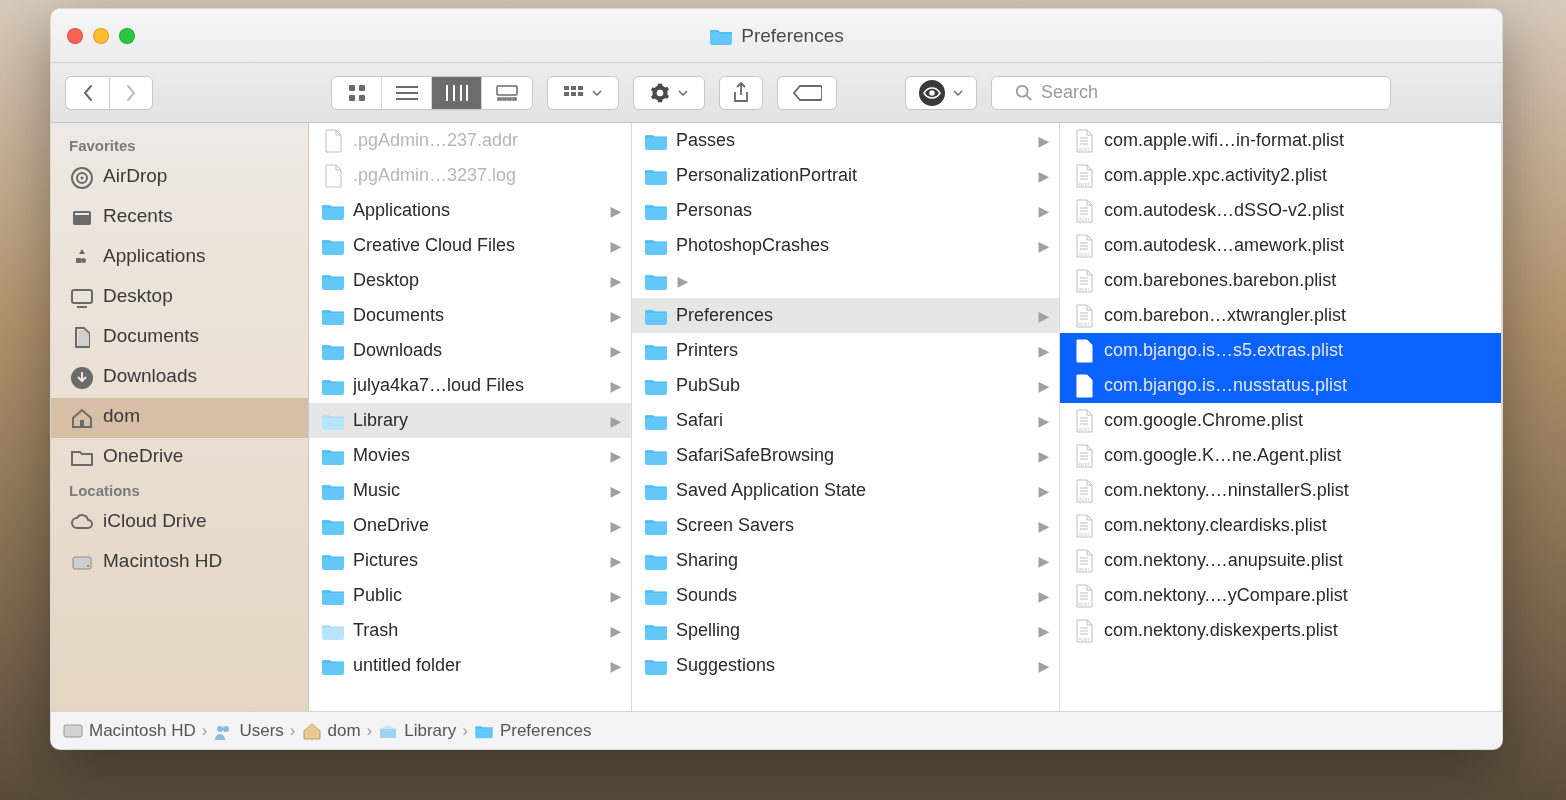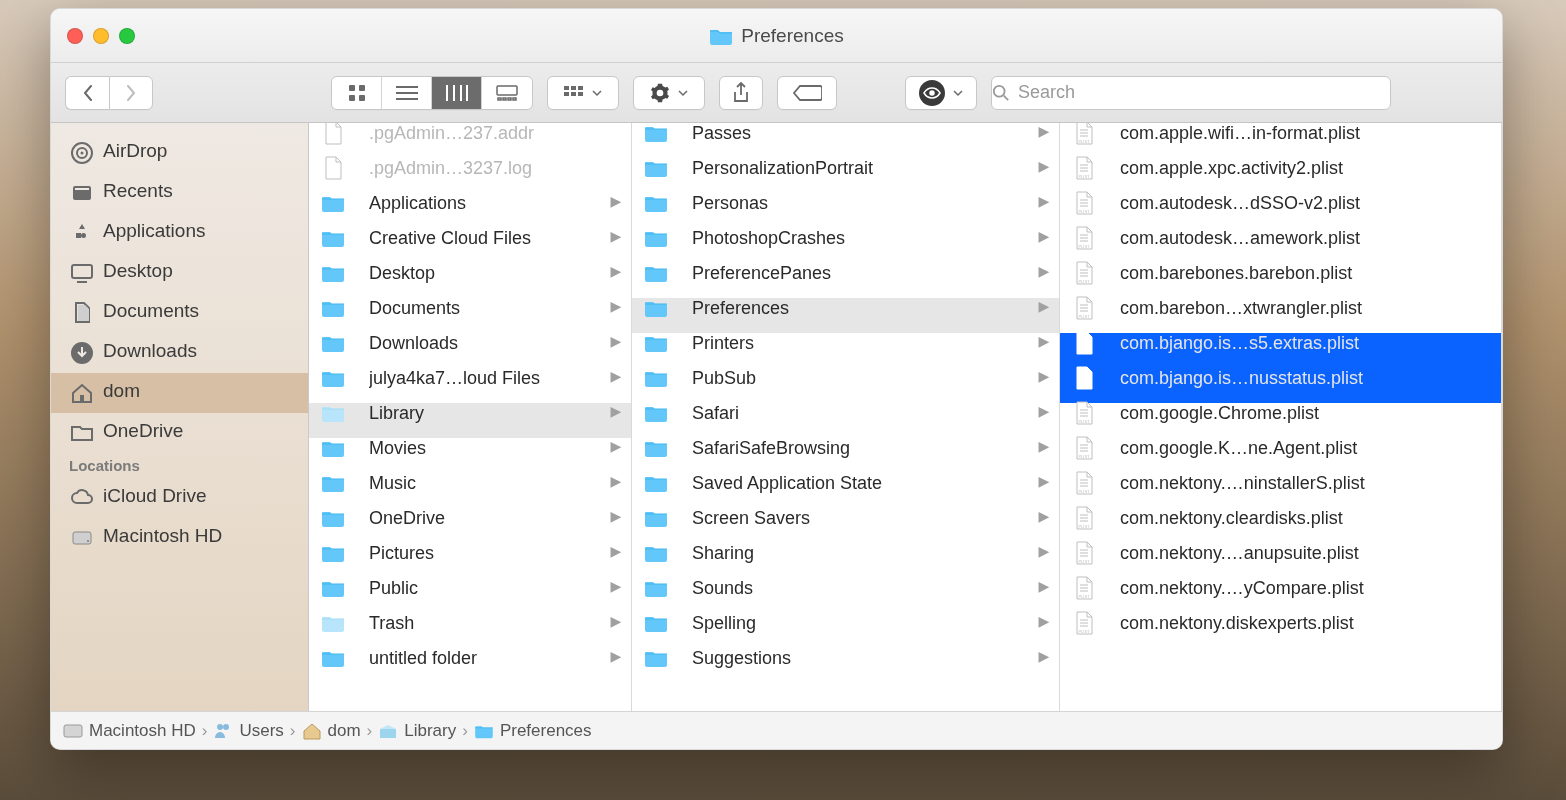--- a/index.html
+++ b/index.html
@@ -31,32 +31,32 @@
   display:flex; align-items:center; justify-content:center; color:#555; font-size:18px;
   box-shadow: 0 1px 0 rgba(0,0,0,.02); }
 .btn { width:44px; }
 .nav-pair{display:flex}
 .nav-pair .btn:first-child{border-radius:6px 0 0 6px;border-right:none}
 .nav-pair .btn:last-child{border-radius:0 6px 6px 0}
 .seg { padding:0; overflow:hidden; }
 .seg .cell{width:50px;height:100%;display:flex;align-items:center;justify-content:center;border-right:1px solid #d3d3d3;}
 .seg .cell:last-child{border-right:none}
 .seg .cell.active{background:#6c6c6c;color:#fff}
-.search{display:flex;align-items:center;background:#fff;border:1px solid #c7c7c7;border-radius:6px;height:34px;padding:0 0;flex:1;max-width:400px;color:#9a9a9a;font-size:18px;gap:8px}
+.search{display:flex;align-items:center;background:#fff;border:1px solid #c7c7c7;border-radius:6px;height:34px;padding:0 23px;flex:1;max-width:400px;color:#9a9a9a;font-size:18px;gap:8px}
 .pill{width:60px}
 .body{flex:1;display:flex;overflow:hidden}
 .sidebar{width:258px;background:linear-gradient(180deg,#efe9e3,#e4d5c2);border-right:1px solid #c9c9c9;padding-top:10px;overflow:hidden}
 .side-head{font-size:15px;color:#7b7b7b;font-weight:600;padding:4px 18px 4px}
 .side-item{display:flex;align-items:flex-start;gap:8px;padding:7px 18px;font-size:19px;color:#3a3a3a}
 .side-item.sel{background:#d6bfa4}
 .side-ico{width:26px;height:26px;display:flex;align-items:center;justify-content:center;color:#6b6b6b}
 .columns{flex:1;display:flex;overflow:hidden}
 .col{border-right:1px solid #d9d9d9;overflow-y:auto;overflow-x:hidden;scrollbar-width:thin}
 .col0{width:323px}.col1{width:428px}.col2{flex:1}
-.row{display:flex;height:35px;padding:0 8px 0 12px;font-size:18px;color:#2a2a2a;gap:24px;white-space:nowrap}
+.row{display:flex;align-items:center;height:35px;padding:0 8px 0 12px;font-size:18px;color:#2a2a2a;gap:8px;white-space:nowrap}
 .row .txt{flex:1;overflow:hidden;text-overflow:ellipsis}
 .row.dim{color:#b7b7b7}
 .row.selcol{background:#e6e6e6}
 .row.selblue{background:#0a63ff;color:#e5e5e5}
 .chev{color:#a0a0a0;font-size:14px;width:14px;text-align:center}
 .fico{width:24px;height:20px;flex-shrink:0;display:flex;align-items:center;justify-content:center}
 .pathbar{height:38px;border-top:1px solid #d4d4d4;background:#f4f4f4;display:flex;align-items:center;padding:0 12px;font-size:17px;color:#555;gap:6px;flex-shrink:0}
 .pathbar .sep{color:#9a9a9a}
 svg{display:block}
 </style>
@@ -177,20 +177,21 @@
       <svg width="18" height="18" viewBox="0 0 20 20">
           <circle cx="8" cy="8" r="6" fill="none" stroke="#9a9a9a" stroke-width="2"></circle>
           <line x1="13" y1="13" x2="18" y2="18" stroke="#9a9a9a" stroke-width="2"></line>
         </svg>
       <span>Search</span>
     </div>
   </div>
 
   <div class="body">
     <div class="sidebar" id="sidebar">
+        <div class="side-head">Favorites</div>
         <div class="side-item">
           <span class="side-ico">
             <svg width="26" height="26" viewBox="0 0 26 26">
               <circle cx="13" cy="13" r="10" fill="none" stroke="#6b6b6b" stroke-width="2"></circle>
               <circle cx="13" cy="13" r="5" fill="none" stroke="#6b6b6b" stroke-width="2"></circle>
               <circle cx="13" cy="13" r="1.5" fill="#6b6b6b"></circle>
             </svg>
           </span>
           <span>AirDrop</span>
         </div>
@@ -476,21 +477,20 @@
             <span class="txt">PhotoshopCrashes</span>
             <span class="chev">▶</span>
           </div>
           <div class="row">
             <span class="fico">
               <svg width="26" height="22" viewBox="0 0 24 20">
                 <path d="M2 4h7l2 2h11a1 1 0 011 1v10a2 2 0 01-2 2H3a2 2 0 01-2-2V5a1 1 0 011-1z" fill="#63c8f9"></path>
                 <path d="M1 6h22" stroke="#3fb5ef"></path>
               </svg>
             </span>
-            <span class="txt">PreferencePanes</span>
             <span class="chev">▶</span>
           </div>
           <div class="row selcol">
             <span class="fico">
               <svg width="26" height="22" viewBox="0 0 24 20">
                 <path d="M2 4h7l2 2h11a1 1 0 011 1v10a2 2 0 01-2 2H3a2 2 0 01-2-2V5a1 1 0 011-1z" fill="#63c8f9"></path>
                 <path d="M1 6h22" stroke="#3fb5ef"></path>
               </svg>
             </span>
             <span class="txt">Preferences</span>
@@ -800,21 +800,21 @@
   <div class="pathbar" id="pathbar">
       <span style="display: flex; align-items: center; gap: 6px;">
         <span>
           <svg width="20" height="16" viewBox="0 0 20 16">
             <rect x="1" y="2" width="18" height="12" rx="2" fill="#d4d4d4" stroke="#999"></rect>
           </svg>
         </span>
         <span>Macintosh HD</span>
       </span>
       <span class="sep">›</span>
-      <span style="display: flex; align-items: flex-start; gap: 6px;">
+      <span style="display: flex; align-items: flex-end; gap: 6px;">
         <span>
           <svg width="20" height="18" viewBox="0 0 20 18">
             <circle cx="7" cy="6" r="3" fill="#88bbdd"></circle>
             <circle cx="13" cy="6" r="3" fill="#88bbdd"></circle>
             <path d="M2 17c0-4 3-6 5-6s5 2 5 6" fill="#88bbdd"></path>
           </svg>
         </span>
         <span>Users</span>
       </span>
       <span class="sep">›</span>

